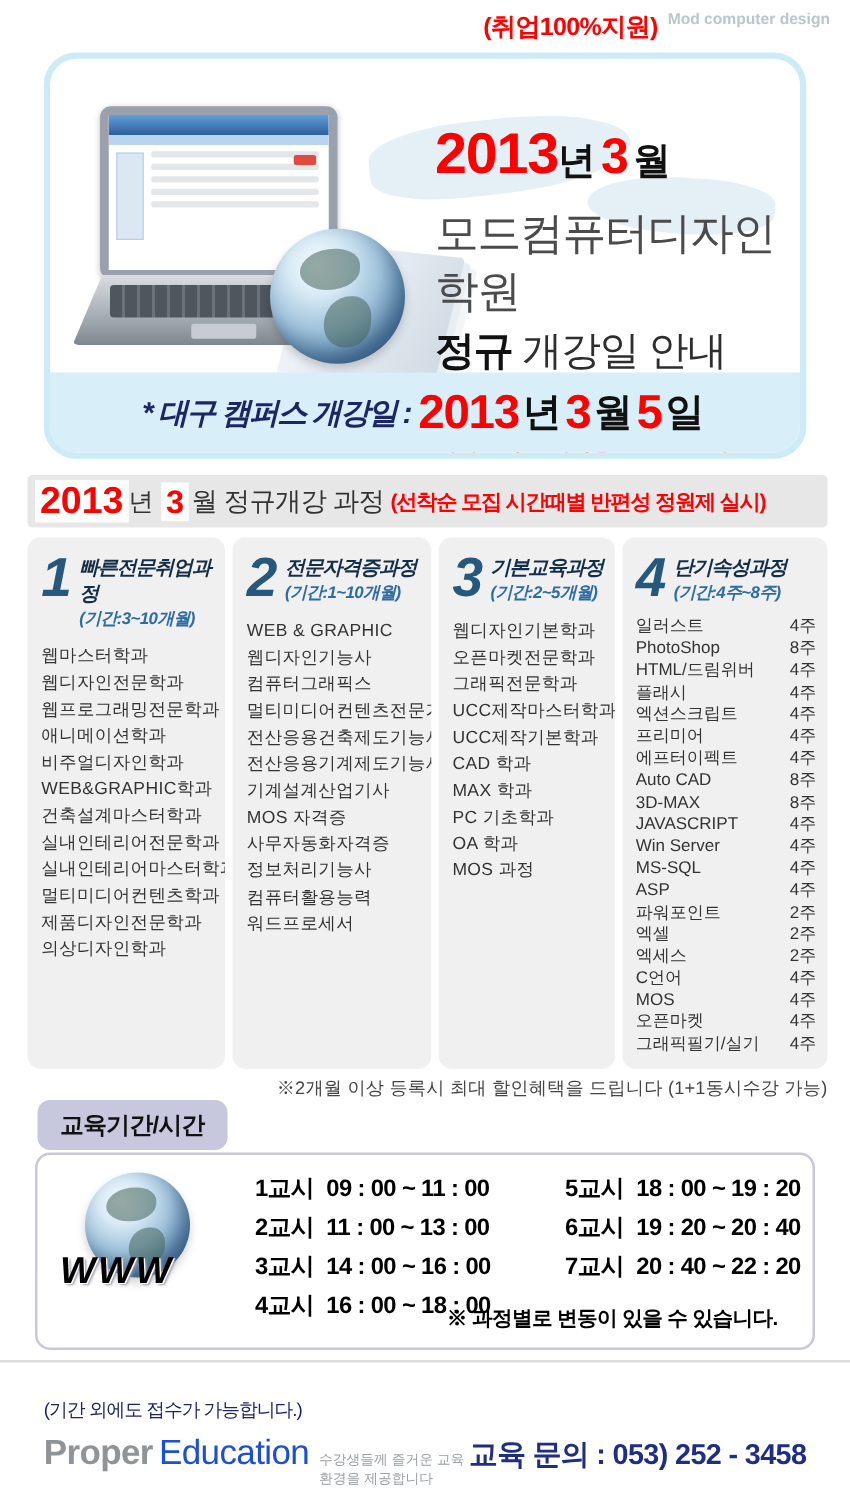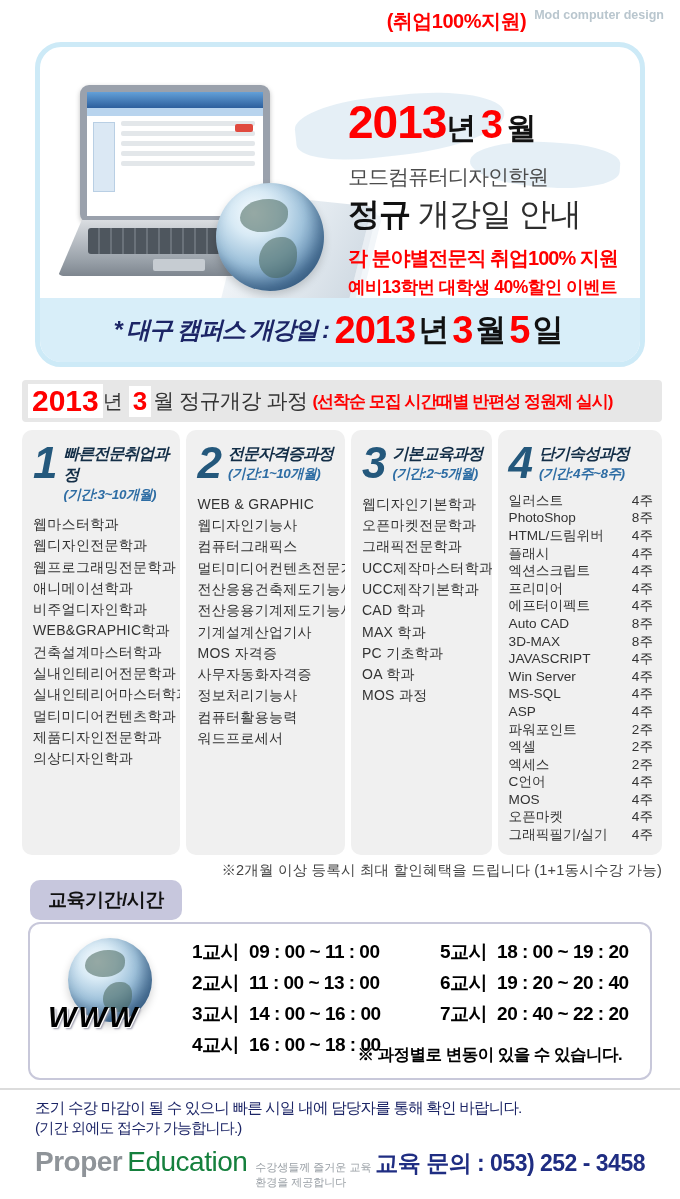--- a/index.html
+++ b/index.html
@@ -42,21 +42,21 @@
            background:radial-gradient(circle at 35% 28%, #f7fcff 0%, #d8eaf5 22%, #9fc2db 48%, #5c86ac 72%, #35608a 92%, #2a4f74 100%);
            box-shadow:inset -6px -8px 14px rgba(20,50,80,.35), 0 4px 8px rgba(0,0,0,.18); }
   .globe-hero { position:absolute; left:158px; top:98px; width:108px; height:108px; }
   .globe-land { position:absolute; border-radius:60% 40% 55% 45%; background:rgba(70,100,90,.55); }
 
   
   .hero-text { position:absolute; left:308px; top:48px; width:295px; }
   .dateline { white-space:nowrap; }
   .dl-num { color:#f00; font-size:46px; font-weight:800; letter-spacing:-1px; }
   .dl-unit { color:#111; font-size:30px; font-weight:600; }
-  .academy { margin-top:14px; color:#4b4b4b; font-size:21px; letter-spacing:-1px; }
+  .academy { margin-top:14px; color:#4b4b4b; font-size:35px; letter-spacing:-1px; }
   .title { margin-top:2px; font-size:32px; letter-spacing:-1px; color:#2e2e2e; }
   .title b { color:#111; font-weight:900; }
   .redline1 { margin-top:8px; color:#f00; font-size:20px; font-weight:800; letter-spacing:-1px; }
   .redline2 { margin-top:3px; color:#f00; font-size:17.5px; font-weight:800; letter-spacing:-0.5px; }
 
   
   .campus { position:absolute; left:0; bottom:0; width:100%; height:64px; background:#d8eef9;
             display:flex; align-items:center; justify-content:center; white-space:nowrap; }
   .campus-prefix { color:#1c2566; font-size:24px; font-weight:800; font-style:italic; letter-spacing:-1.5px; margin-right:6px; }
   .campus .num { color:#f00; font-size:38px; font-weight:800; letter-spacing:-1px; }
@@ -89,33 +89,33 @@
   .discount { position:absolute; top:861px; right:18px; color:#444; font-size:14.5px; letter-spacing:0.2px; }
 
   
   .sched-label { position:absolute; left:30px; top:880px; background:#c7c7dd; border-radius:10px;
                  padding:7px 18px; color:#111; font-size:19px; font-weight:800; letter-spacing:-0.5px; }
   .timebox { position:absolute; left:28px; top:922px; width:624px; height:158px; background:#fff;
              border:2px solid #c8c8da; border-radius:12px; }
   .globe-sched { position:absolute; left:38px; top:14px; width:84px; height:84px; }
   .www { position:absolute; left:18px; top:76px; font-size:30px; font-weight:800; font-style:italic;
          color:#000000; letter-spacing:2px; text-shadow:1px 1px 0 #fff, 2px 2px 2px #99a; }
-  .times { position:absolute; left:162px; top:12px; }
+  .times { position:absolute; left:174px; top:12px; }
   .times-grid { display:grid; grid-template-columns:248px auto; column-gap:0; }
   .tcol div { white-space:nowrap; font-size:19px; font-weight:800; color:#000; line-height:31px; letter-spacing:-0.5px; }
   .tcol .tlabel { margin-right:10px; }
   .sched-notice { position:absolute; right:28px; bottom:12px; font-size:16.5px; font-weight:800; color:#000; letter-spacing:-0.5px; }
 
   
   .divider { position:absolute; left:0; top:1088px; width:680px; height:2px; background:#dcdcdc; }
   .foot1 { position:absolute; left:35px; top:1098px; color:#1c2566; font-size:15.5px; letter-spacing:-0.8px; }
   .foot2 { position:absolute; left:35px; top:1119px; color:#1c2566; font-size:15px; letter-spacing:-0.8px; }
   .brandrow { position:absolute; left:35px; top:1146px; width:610px; display:flex; align-items:baseline;justify-content:flex-end; }
   .brand-strong { color:#8f9499; font-size:28px; font-weight:800; letter-spacing:-0.5px; }
-  .brand-light { color:#15803d; font-size:28px; font-weight:400; margin-left:5px; letter-spacing:-0.5px; }
+  .brand-light { color:#1d4ed8; font-size:28px; font-weight:400; margin-left:5px; letter-spacing:-0.5px; }
   .brand-tag { color:#9aa0a6; font-size:11px; margin-left:8px; }
   .contact { margin-left:auto; color:#1f2d82; font-size:23px; font-weight:900; letter-spacing:-0.5px; white-space:nowrap; }
 </style>
 </head>
 <body>
 
 <div class="page">
 
   <div class="topstrip">
     <span class="support-label">(취업100%지원)</span>
@@ -373,21 +373,20 @@
         <div><span class="tlabel">5교시</span><span>18 : 00 ~ 19 : 20</span></div>
             <div><span class="tlabel">6교시</span><span>19 : 20 ~ 20 : 40</span></div>
             <div><span class="tlabel">7교시</span><span>20 : 40 ~ 22 : 20</span></div>
           </div>
       </div>
     </div>
     <div class="sched-notice">※ 과정별로 변동이 있을 수 있습니다.</div>
   </div>
 
   <div class="divider"></div>
-  <div class="foot1">조기 수강 마감이 될 수 있으니 빠른 시일 내에 담당자를 통해 확인 바랍니다.</div>
   <div class="foot2">(기간 외에도 접수가 가능합니다.)</div>
   <div class="brandrow">
     <span class="brand-strong">Proper</span>
     <span class="brand-light">Education</span>
     <span class="brand-tag">수강생들께 즐거운 교육환경을 제공합니다</span>
     <span class="contact">교육 문의 : 053) 252 - 3458</span>
   </div>
 
 </div>
 

